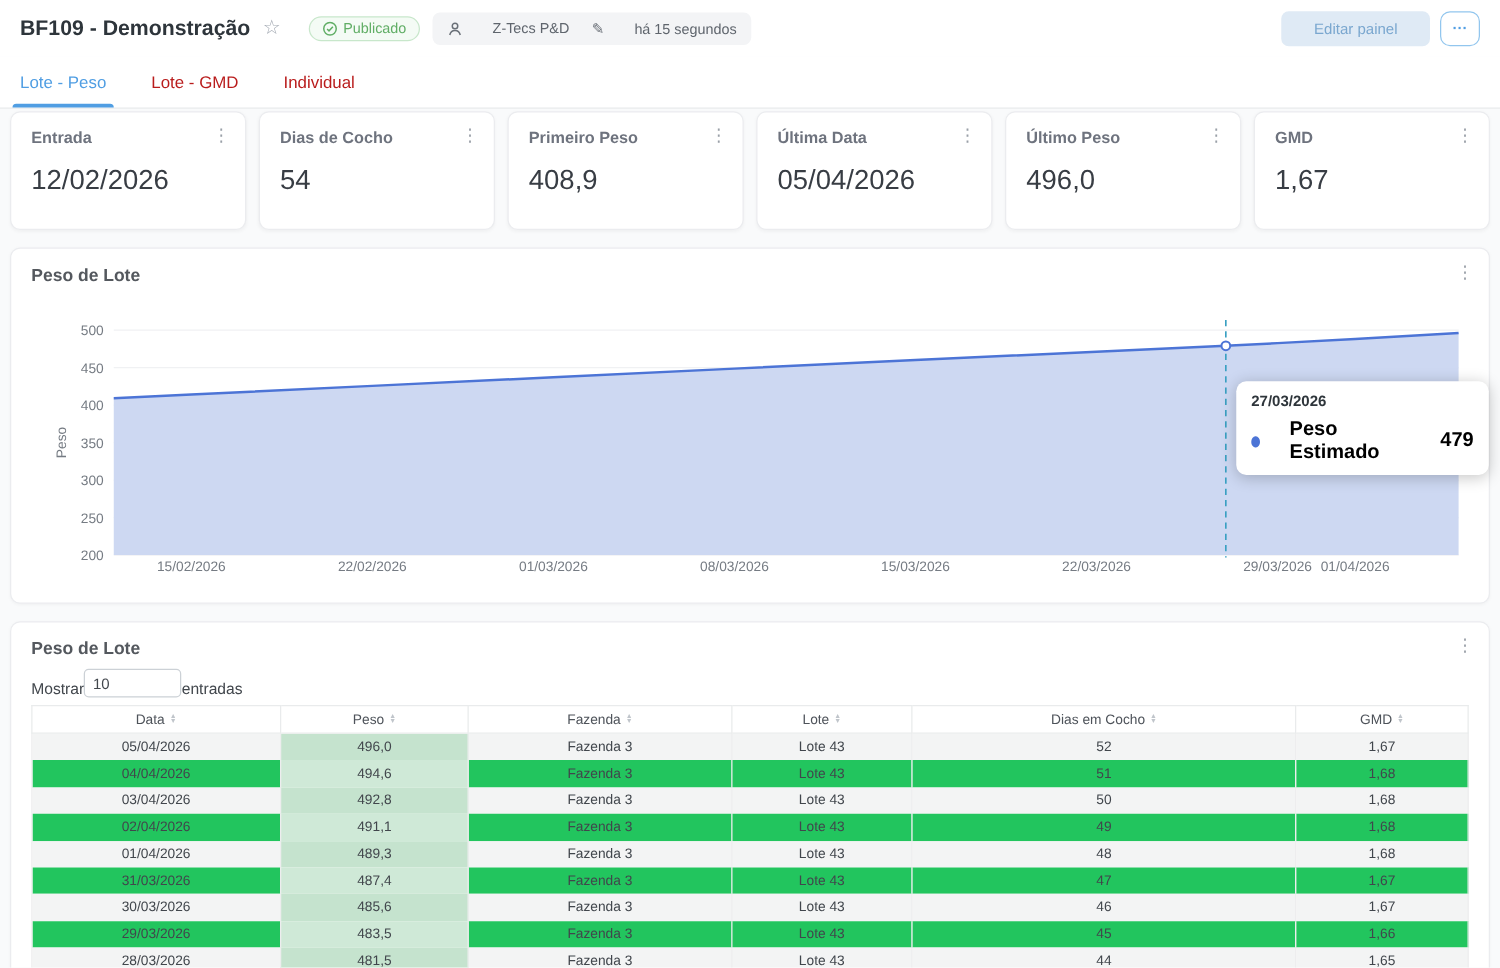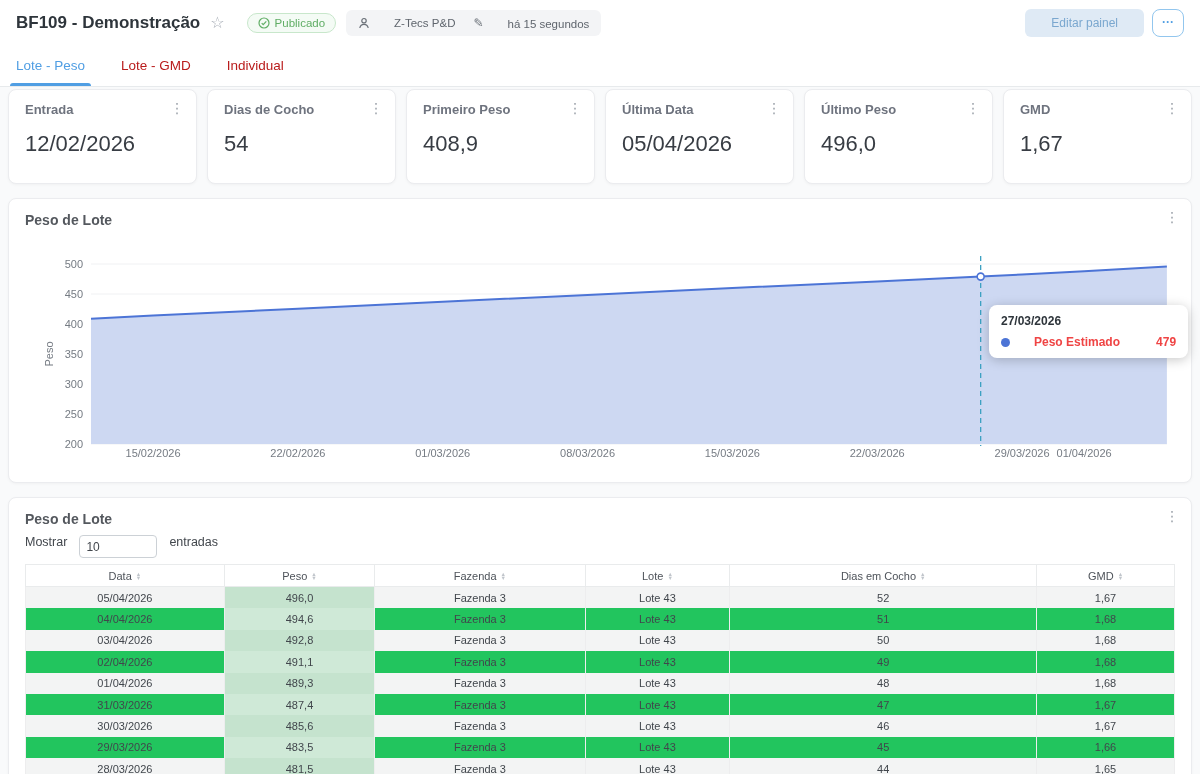--- a/index.html
+++ b/index.html
@@ -28,27 +28,27 @@
   .kpi-label{font-size:13px;font-weight:700;color:#6e737e}
   .kebab{position:absolute;top:11px;right:12px;color:#9aa0a8;font-size:14px;line-height:1;cursor:pointer}
   .kpi-value{margin-top:14px;font-size:22px;color:#383d44}
   
   .chart-card{margin-top:14px;height:285px;position:relative}
   .card-title{font-size:14px;font-weight:700;color:#54585e}
   .chart-card .card-title{position:absolute;top:13px;left:16px}
   .chart-card svg{position:absolute;left:0;top:30px}
   .tooltip{position:absolute;left:980px;top:106px;background:#fff;border-radius:8px;box-shadow:0 2px 12px rgba(0,0,0,.22);padding:9px 12px;min-width:118px;z-index:5}
   .tt-date{font-size:12px;font-weight:700;color:#2e353b}
-  .tt-row{margin-top:7px;display:flex;align-items:center;gap:24px;font-size:12px;color:#ef4444}
+  .tt-row{margin-top:7px;display:flex;align-items:center;gap:24px;font-size:16px;color:#000000}
   .tt-dot{width:9px;height:9px;border-radius:50%;background:#4c74d6}
   .tt-label{font-weight:700}
   .tt-value{margin-left:12px;font-weight:700}
   
   .table-card{margin-top:14px;height:300px;position:relative;padding:12px 16px 0}
-  .show-row{margin-top:7px;display:flex;align-items:flex-start;gap:12px;font-size:12.5px;color:#42474d}
+  .show-row{margin-top:7px;display:flex;align-items:flex-end;gap:0;font-size:12.5px;color:#42474d}
   .entries-input{width:78px;height:23px;border:1px solid #ccd1d6;border-radius:4px;font-size:12px;padding:0 6px;font-family:inherit;color:#42474d;box-sizing:border-box;background:#fff}
   table{width:100%;border-collapse:collapse;table-layout:fixed;margin-top:6px;font-size:11px;color:#41464c}
   th{font-weight:400;color:#4e535a;padding:3px 2px;border:1px solid #e9ebec;background:#fff;height:15px}
   td{padding:0 2px;height:21.4px;text-align:center;border-left:1px solid #ededee;border-right:1px solid #ededee;background:#22c55e}
   tr.odd td{background:#f3f4f4}
   td.peso{background:#cfe9d7}
   tr.odd td.peso{background:#c5e3ce}
   .sort{display:inline-flex;flex-direction:column;line-height:.6;font-size:5.5px;color:#c0c5cb;vertical-align:middle;margin-left:4px}
 </style>
 </head>

